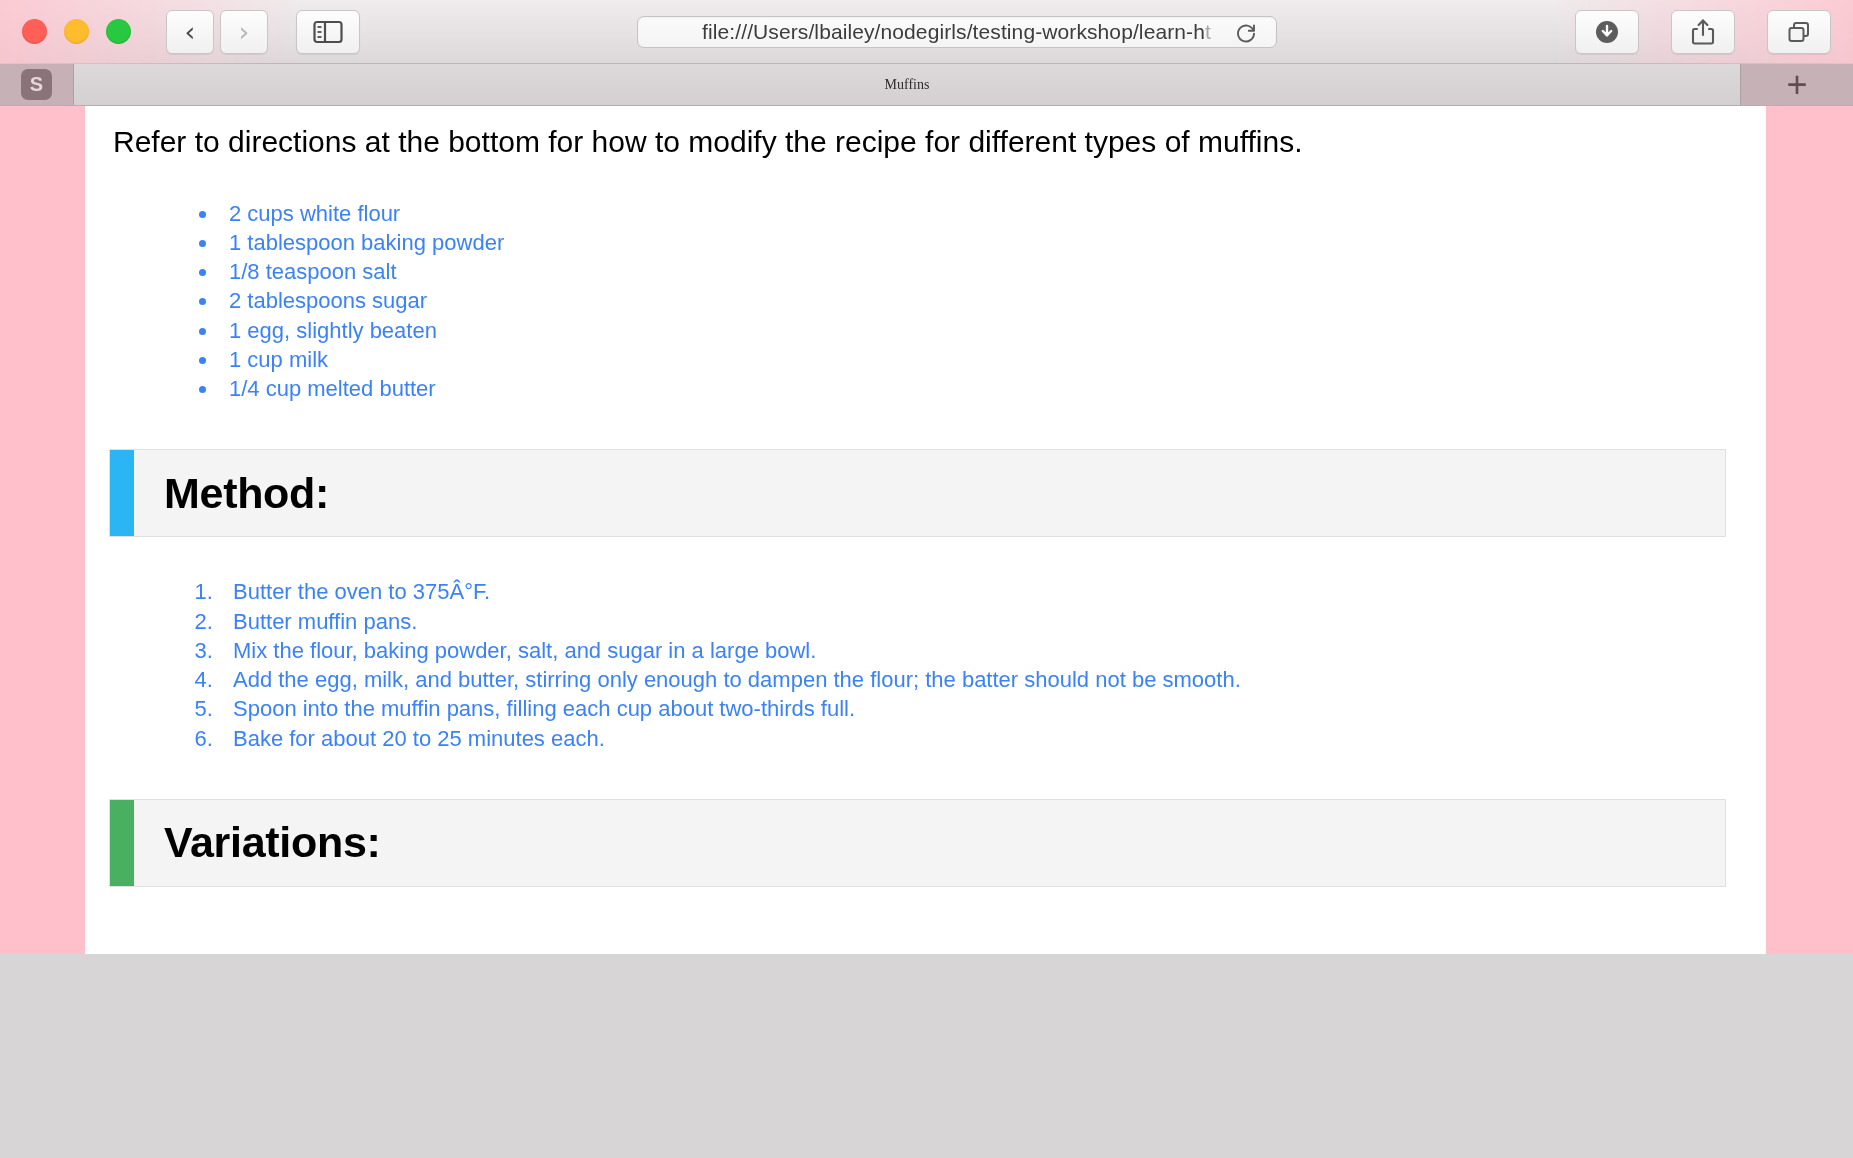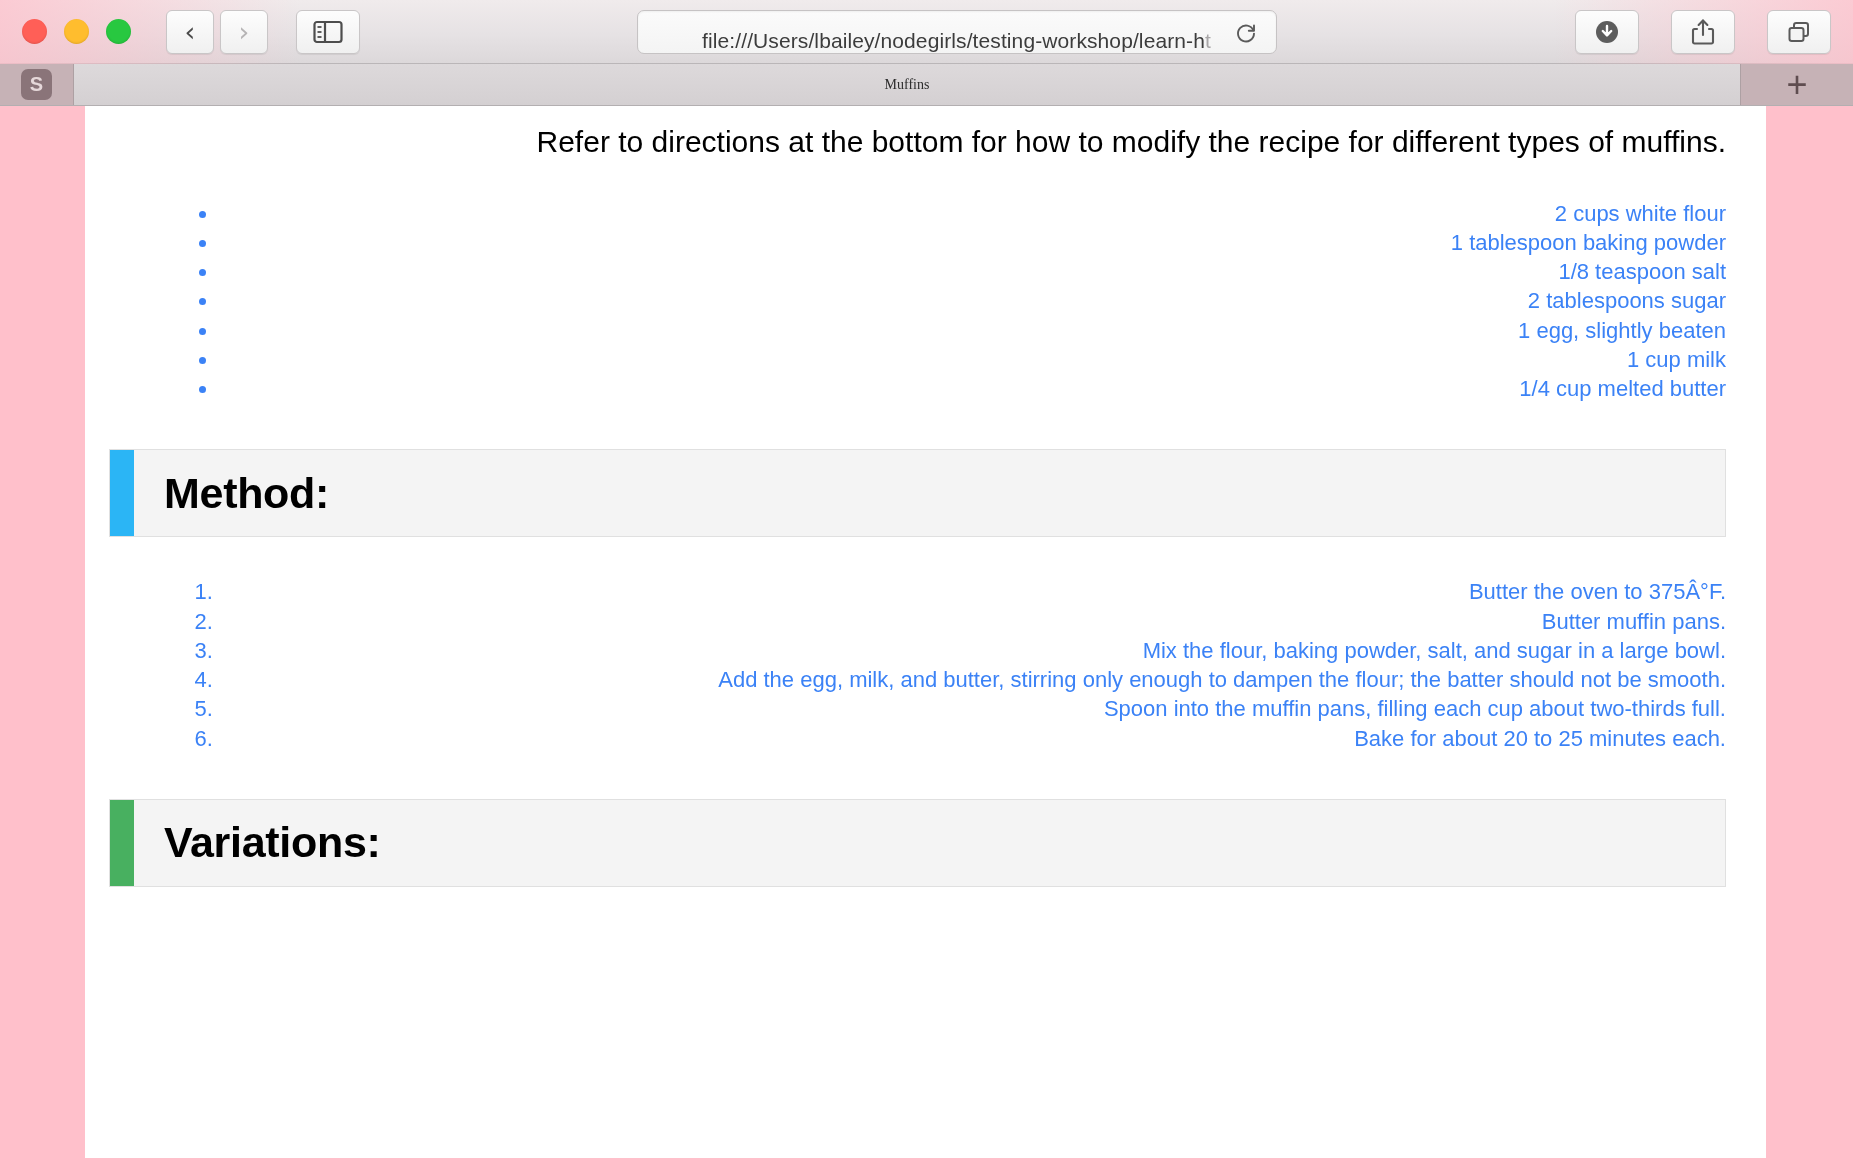--- a/index.html
+++ b/index.html
@@ -44,24 +44,24 @@
     background:linear-gradient(to bottom,#fdfdfd,#f0f0f0);
     border:1px solid #c9c6c7; box-shadow:0 1px 1px rgba(0,0,0,.07);
     display:flex; align-items:center; justify-content:center;
   }
   .tbtn.wide { width:64px; margin-left:22px; }
   .chev { font-size:27px; color:#4a4a4a; line-height:1; font-family:"DejaVu Sans", sans-serif; }
   .chev.dim { color:#b6b4b5; }
 
   .urlwrap { flex:1; display:flex; justify-content:center; z-index:2; }
   .urlbar {
-    width:640px; height:44px; border-radius:7px;
+    width:640px; height:32px; border-radius:7px;
     background:linear-gradient(to bottom,#fbfbfb,#f4f4f4);
     border:1px solid #c6c3c4; box-shadow:inset 0 1px 2px rgba(0,0,0,.05);
-    display:flex; align-items:flex-end; justify-content:center;
+    display:flex; align-items:center; justify-content:center;
     position:relative;
   }
   .urltext {
     font-size:21px; color:#3c3c3c; letter-spacing:.1px;
     white-space:nowrap;
   }
   .urltext .faded { color:#a9a7a8; }
   .reload {
     position:absolute; right:18px; top:50%; transform:translateY(-50%);
     width:24px; height:24px; color:#5a5a5a;
@@ -95,22 +95,22 @@
   .tab-side-right {
     width:113px; background:#c6b2b6;
     display:flex; align-items:center; justify-content:center;
     border-left:1px solid #ada0a3;
     color:#5f4d50; font-size:36px; font-weight:300; line-height:1;
   }
 
   
   .viewport {
     position:absolute; top:106px; left:0;
-    width:1853px; height:1052px;
-    background:#ffc0cb; overflow:hidden;text-align:right;
+    width:1853px; height:848px;
+    background:#ffc0cb; overflow:hidden;
   }
   .page {
     position:absolute; left:85px; top:0;
     width:1681px; min-height:1052px;
     background:#ffffff;
     padding:0 0 0 0;
   }
   .page-inner { padding:0 40px 0 24px; }
 
   .intro {

